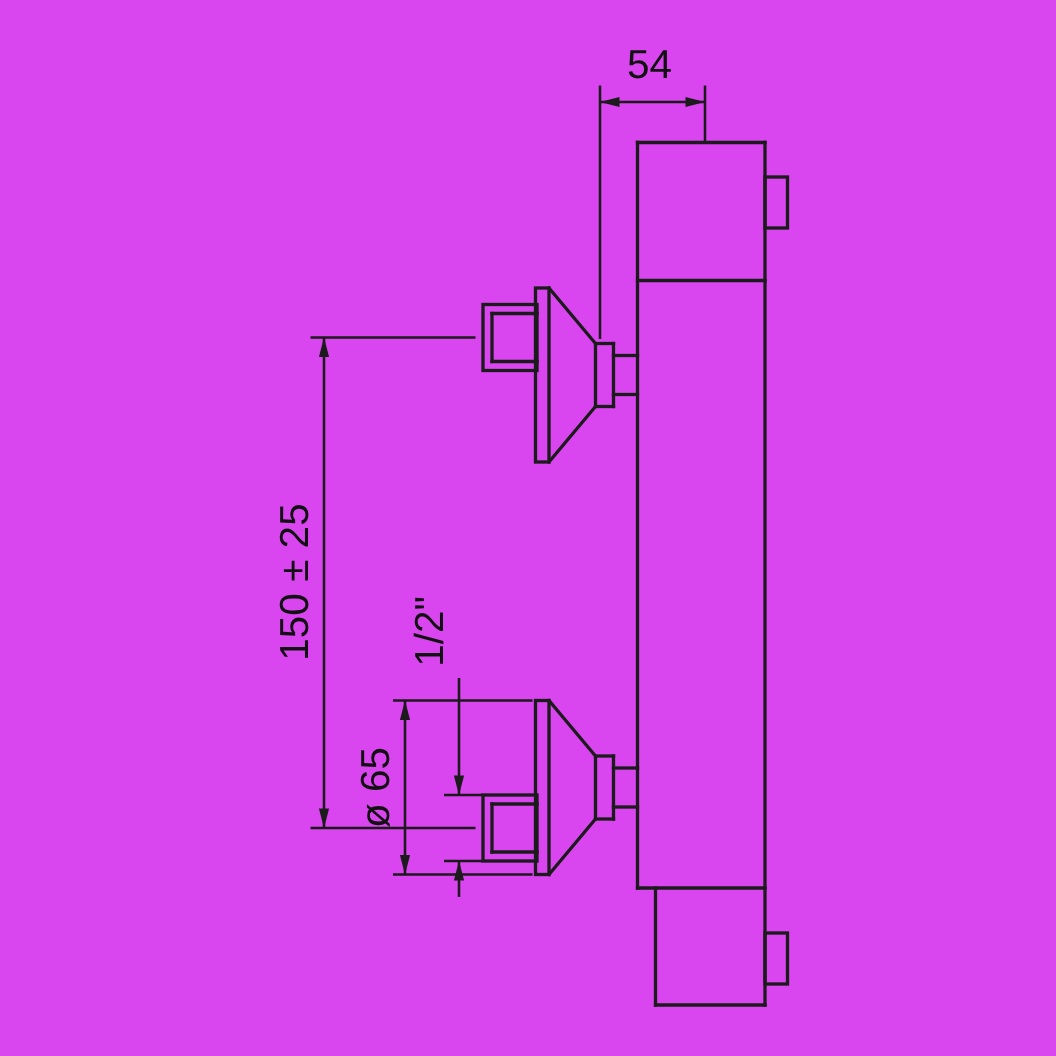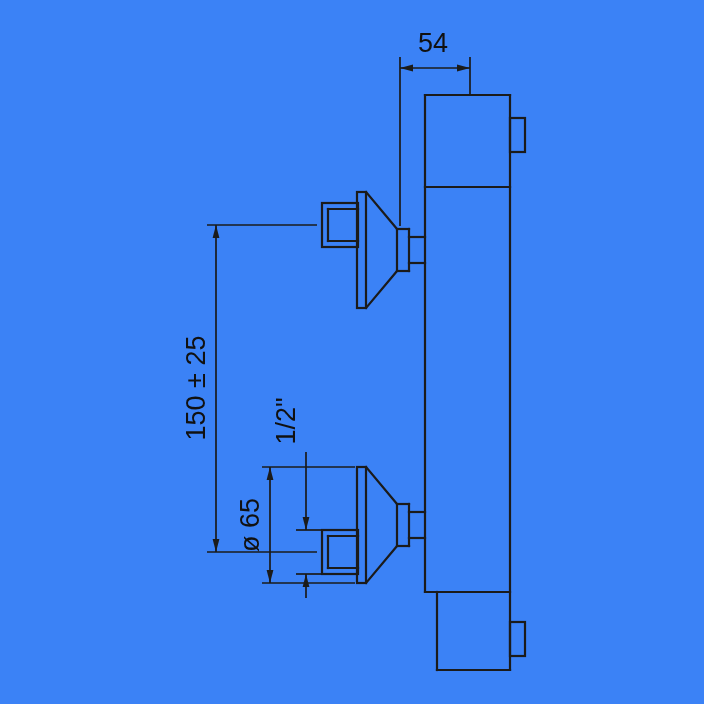--- a/index.html
+++ b/index.html
@@ -1,17 +1,17 @@
 <!DOCTYPE html>
 <html><head>
 <meta charset="utf-8">
 <style>
   html, body { margin: 0; padding: 0; background: #ffffff; }
   .stage {
-    width: 704px; height: 704px; background: #3b82f6; position: relative;
+    width: 704px; height: 704px; background: #d946ef; position: relative;
     font-family: "Liberation Sans", "DejaVu Sans", sans-serif;
   }
   svg { display: block; }
   .part {
     fill: none; stroke: #1b1b1b; stroke-width: 2.2;
     stroke-linecap: square; stroke-linejoin: miter;
   }
   .dim { fill: none; stroke: #1b1b1b; stroke-width: 1.7; stroke-linecap: butt; }
   .arrow { fill: #1b1b1b; stroke: none; }
   .dimtext {

